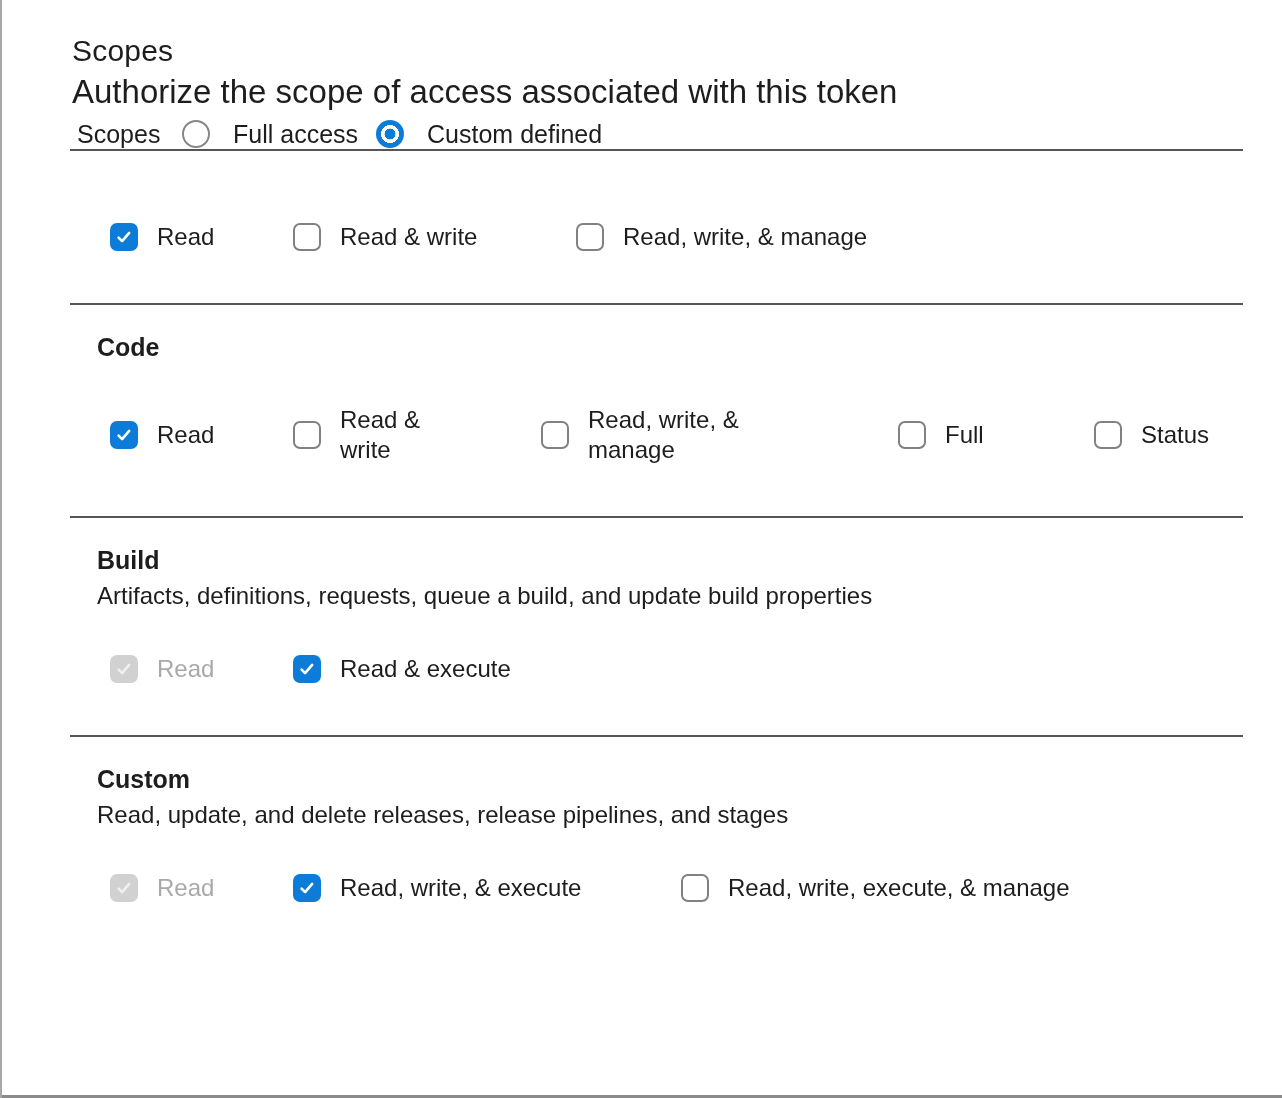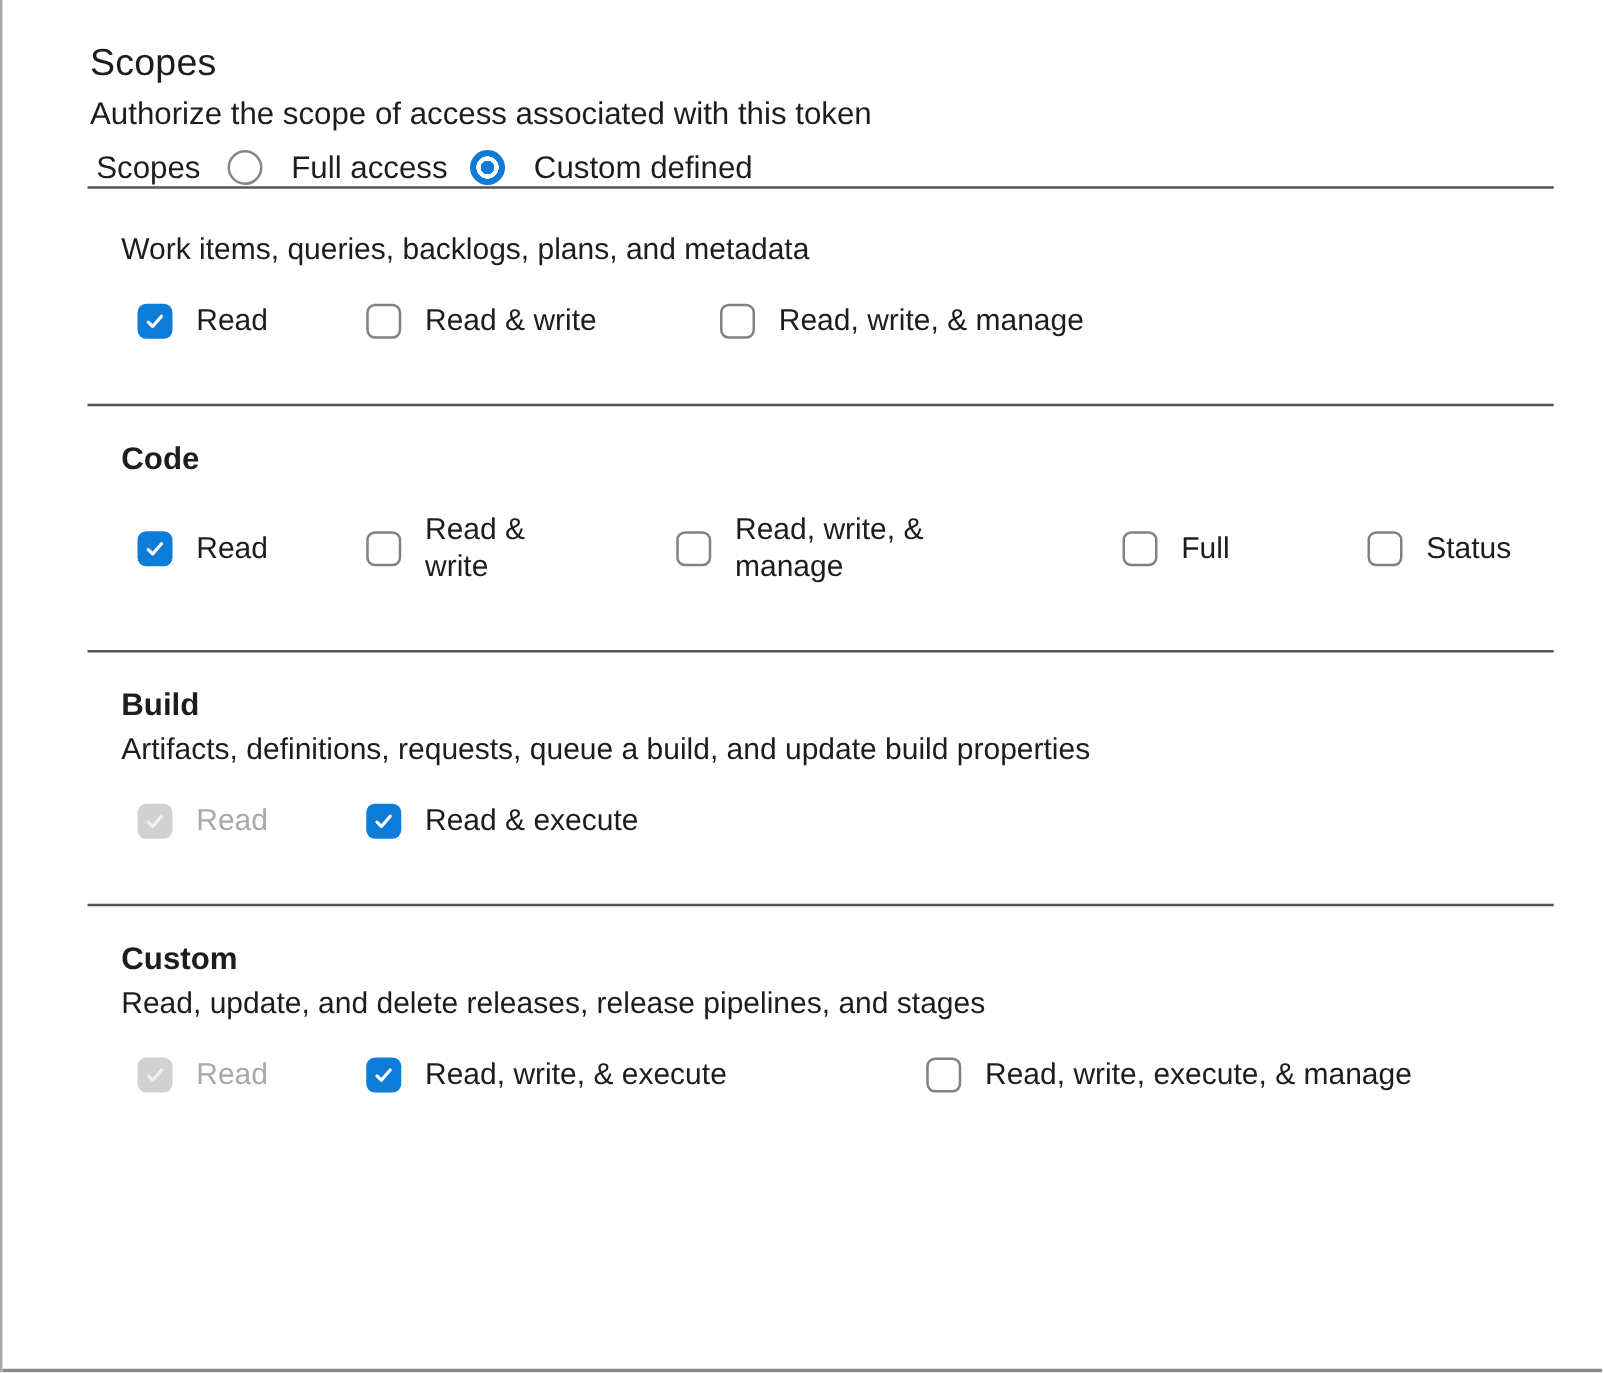--- a/index.html
+++ b/index.html
@@ -6,35 +6,35 @@
   * { box-sizing:border-box; margin:0; padding:0; }
   html,body { background:#fff; }
   body { font-family:"Liberation Sans","DejaVu Sans",sans-serif; color:var(--ink); }
   #app { position:relative; width:1282px; height:1098px; background:#fff; overflow:hidden;
          border-left:2px solid #a6a6a6;padding-left:28px; }
   .bottom-line { position:absolute; left:0; right:0; bottom:0; height:3px; background:#8a8a8a; }
 
   
   .top { padding:33px 0 0 42px; }
   .page-title { font-size:30px; font-weight:400; line-height:36px; letter-spacing:.2px; }
-  .page-subtitle { font-size:25px; font-weight:400; line-height:31px; margin-top:7px; }
+  .page-subtitle { font-size:33px; font-weight:400; line-height:31px; margin-top:7px; }
   .scope-choice { display:flex; margin-top:11px; padding-left:5px; }
   .form-label { font-size:25px; line-height:30px; width:105px; flex:none; padding-top:1px; }
   .radios { display:flex; flex-direction:row; gap:18px; }
   .radio-row { display:flex; align-items:center; gap:23px; cursor:default; }
   .radio { width:28px; height:28px; border-radius:50%; flex:none; }
   .radio.off { border:2px solid #86868b; background:#fff; }
   .radio.on { background:radial-gradient(closest-side, var(--accent) 0 38%, #fff 40% 63%, var(--accent) 65% 100%); }
   .radio-label { font-size:25px; line-height:30px; }
 
   
   section { margin:0 39px 0 40px; border-top:2px solid var(--divider); padding:28px 0 51px 27px; }
   .sec-title { font-size:25px; font-weight:700; line-height:29px; }
   .sec-desc { font-size:24px; font-weight:400; line-height:30px; margin-top:6px; }
-  .row { display:flex; align-items:center; margin-top:27px; padding-left:13px; }
+  .row { display:flex; align-items:center; margin-top:43px; padding-left:13px; }
   .cb { display:flex; align-items:center; gap:19px; cursor:default; }
   .box { width:28px; height:28px; border-radius:7px; flex:none;
          display:inline-flex; align-items:center; justify-content:center; }
   .box.unchecked { background:#fff; border:2px solid #818181; }
   .box.checked { background:var(--accent); }
   .box.checked.disabled { background:#d1d1d1; }
   .check { width:18px; height:18px; display:block; }
   .check path { stroke:#fff; }
   .box.disabled .check path { stroke:#f0f0f0; }
   .cb-label { font-size:24px; line-height:30px; }
@@ -57,21 +57,20 @@
         </label>
         <label class="radio-row">
           <span class="radio on"></span>
           <span class="radio-label">Custom defined</span>
         </label>
       </div>
     </div>
   </div>
 
   <section>
-    <p class="sec-desc">Work items, queries, backlogs, plans, and metadata</p>
     <div class="row">
       <label class="cb" style="width:183px">
         <span class="box checked">
           <svg class="check" viewBox="0 0 16 16">
               <path d="M3.2 8.6l3.1 3.1 6.3-7.3" fill="none" stroke-width="2.3" stroke-linecap="round" stroke-linejoin="round"></path>
             </svg>
         </span>
         <span class="cb-label">Read</span>
       </label>
       <label class="cb" style="width:283px">
@@ -143,21 +142,21 @@
     <p class="sec-desc">Read, update, and delete releases, release pipelines, and stages</p>
     <div class="row">
       <label class="cb disabled" style="width:183px">
         <span class="box checked disabled">
           <svg class="check" viewBox="0 0 16 16">
               <path d="M3.2 8.6l3.1 3.1 6.3-7.3" fill="none" stroke-width="2.3" stroke-linecap="round" stroke-linejoin="round"></path>
             </svg>
         </span>
         <span class="cb-label">Read</span>
       </label>
-      <label class="cb" style="width:448px">
+      <label class="cb" style="width:388px">
         <span class="box checked">
           <svg class="check" viewBox="0 0 16 16">
               <path d="M3.2 8.6l3.1 3.1 6.3-7.3" fill="none" stroke-width="2.3" stroke-linecap="round" stroke-linejoin="round"></path>
             </svg>
         </span>
         <span class="cb-label">Read, write, &amp; execute</span>
       </label>
       <label class="cb">
         <span class="box unchecked"></span>
         <span class="cb-label">Read, write, execute, &amp; manage</span>

